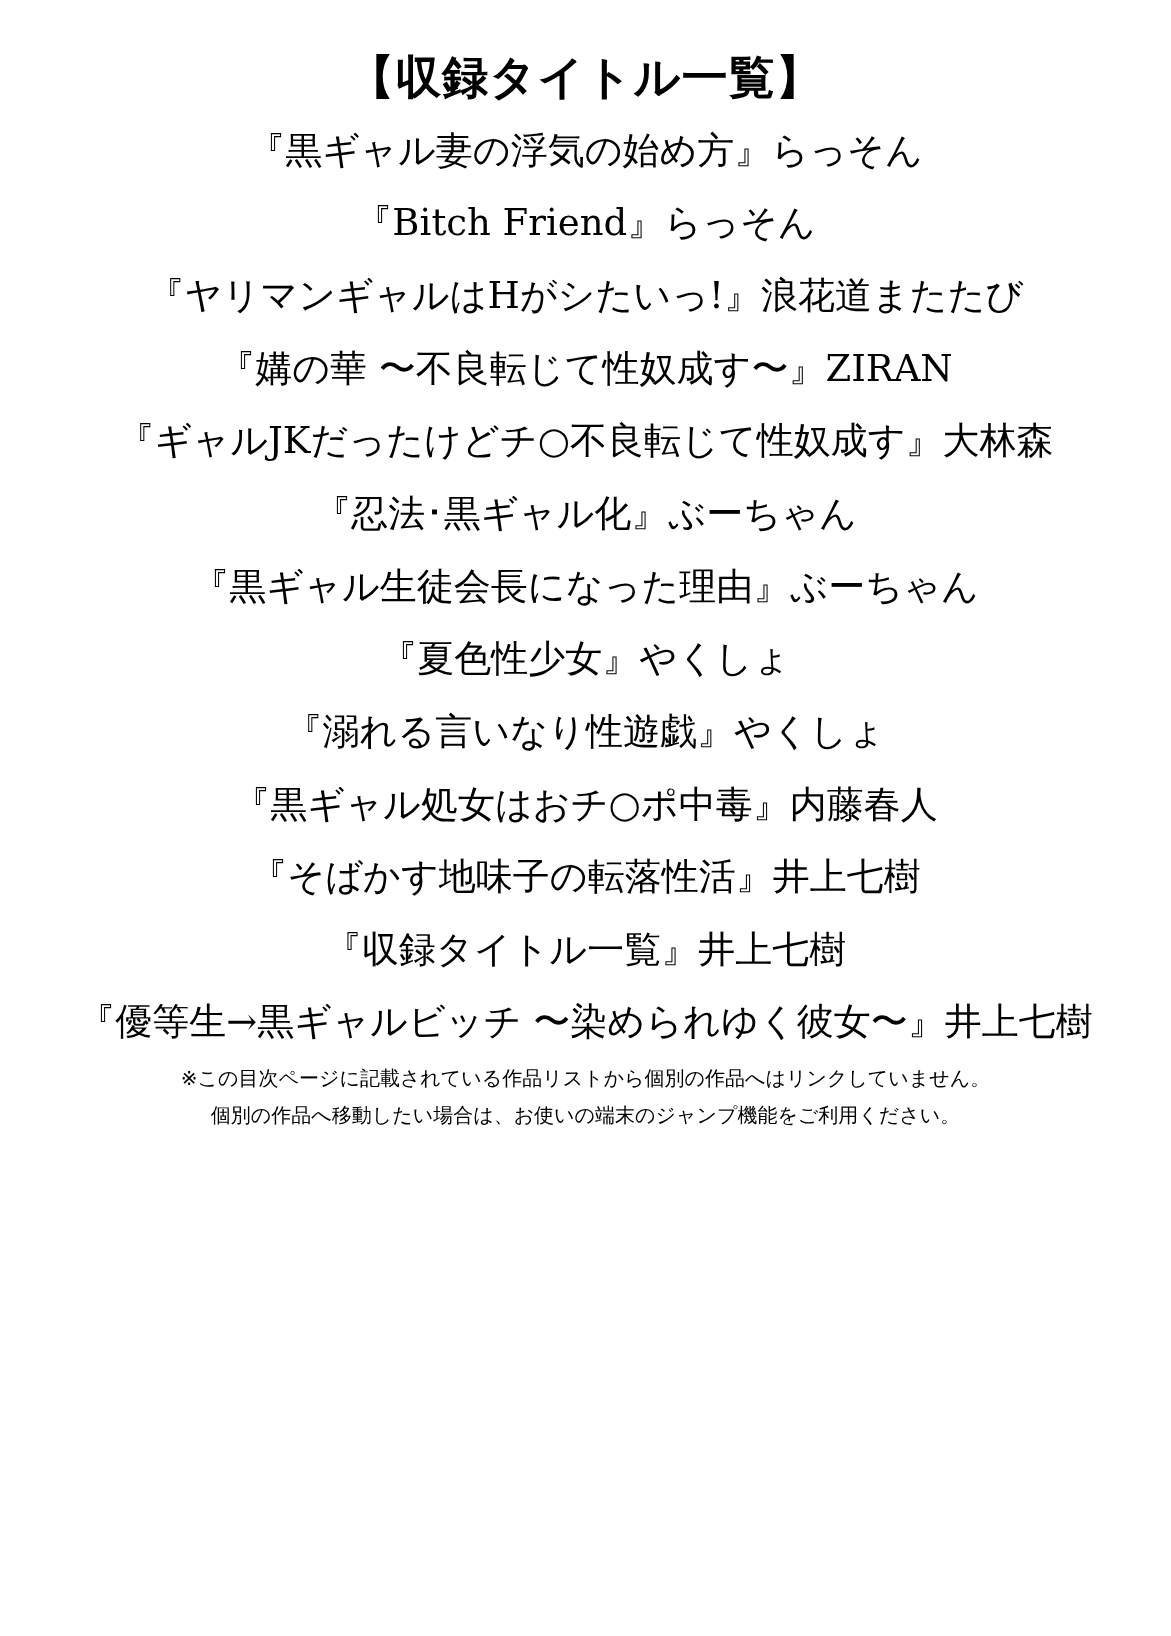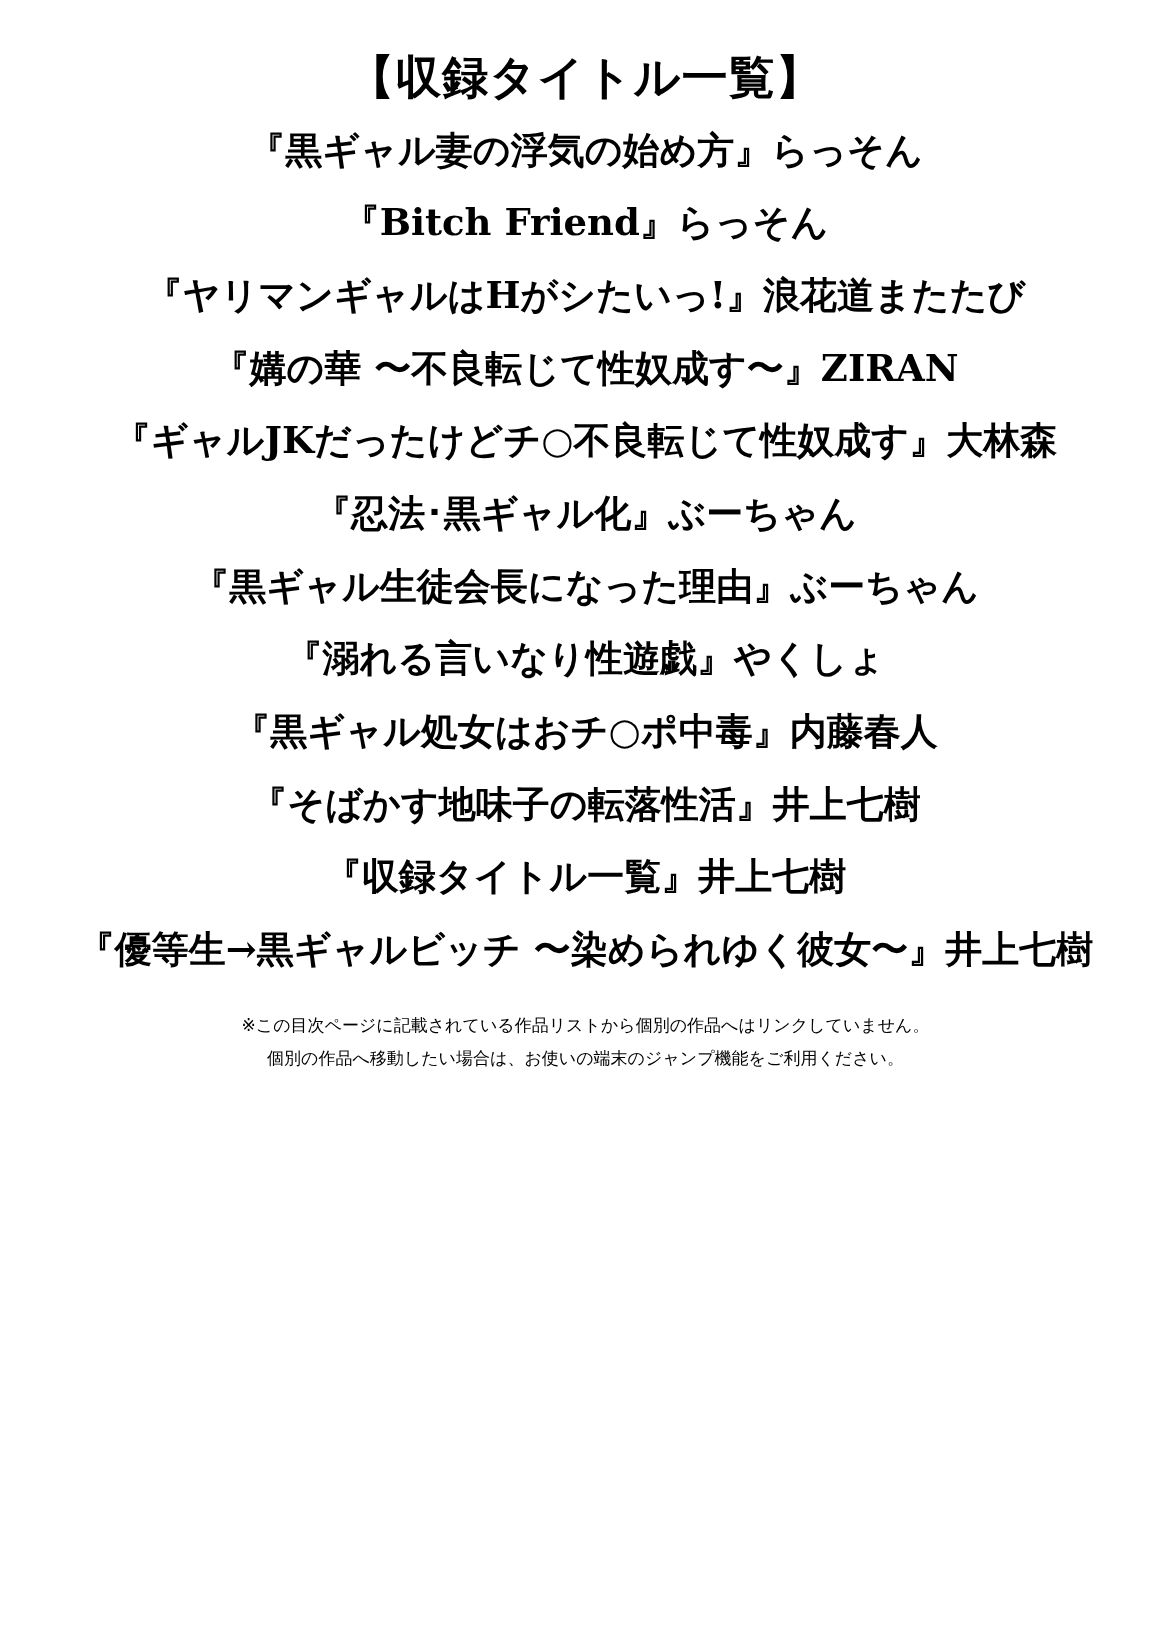--- a/index.html
+++ b/index.html
@@ -37,39 +37,39 @@
     list-style: none;
     margin: 0;
     padding: 0;
     width: 100%;
     display: flex;
     flex-direction: column;
     align-items: center;
   }
   .toc-entry {
     font-size: 37px;
-    font-weight: 700;
+    font-weight: 400;
     line-height: 1.18;
     text-align: left;
     white-space: nowrap;
     margin: 0 0 29px 0;
   }
   .toc-entry:last-child {
-    margin-bottom: 36px;
+    margin-bottom: 14px;
   }
   .notes {
     width: 100%;
     display: flex;
     flex-direction: column;
     align-items: center;
     margin-top: 6px;
   }
   .note-line {
     font-family: "DejaVu Sans", "Liberation Sans", sans-serif;
-    font-size: 17px;
+    font-size: 20px;
     font-weight: 500;
     line-height: 1.45;
     text-align: center;
     white-space: nowrap;
     margin: 0 0 8px 0;
   }
 </style>
 </head>
 <body>
 
@@ -78,20 +78,21 @@
   <h1 class="toc-heading">【収録タイトル一覧】</h1>
 
   <ul class="toc-list">
     <li class="toc-entry">『黒ギャル妻の浮気の始め方』らっそん</li>
     <li class="toc-entry">『Bitch Friend』らっそん</li>
     <li class="toc-entry">『ヤリマンギャルはHがシたいっ!』浪花道またたび</li>
     <li class="toc-entry">『媾の華 〜不良転じて性奴成す〜』ZIRAN</li>
     <li class="toc-entry">『ギャルJKだったけどチ○不良転じて性奴成す』大林森</li>
     <li class="toc-entry">『忍法･黒ギャル化』ぶーちゃん</li>
     <li class="toc-entry">『黒ギャル生徒会長になった理由』ぶーちゃん</li>
+    <li class="toc-entry">『夏色性少女』やくしょ</li>
     <li class="toc-entry">『溺れる言いなり性遊戯』やくしょ</li>
     <li class="toc-entry">『黒ギャル処女はおチ○ポ中毒』内藤春人</li>
     <li class="toc-entry">『そばかす地味子の転落性活』井上七樹</li>
     <li class="toc-entry">『収録タイトル一覧』井上七樹</li>
     <li class="toc-entry">『優等生→黒ギャルビッチ 〜染められゆく彼女〜』井上七樹</li>
   </ul>
 
   <div class="notes">
     <p class="note-line">※この目次ページに記載されている作品リストから個別の作品へはリンクしていません。</p>
     <p class="note-line">個別の作品へ移動したい場合は、お使いの端末のジャンプ機能をご利用ください。</p>

